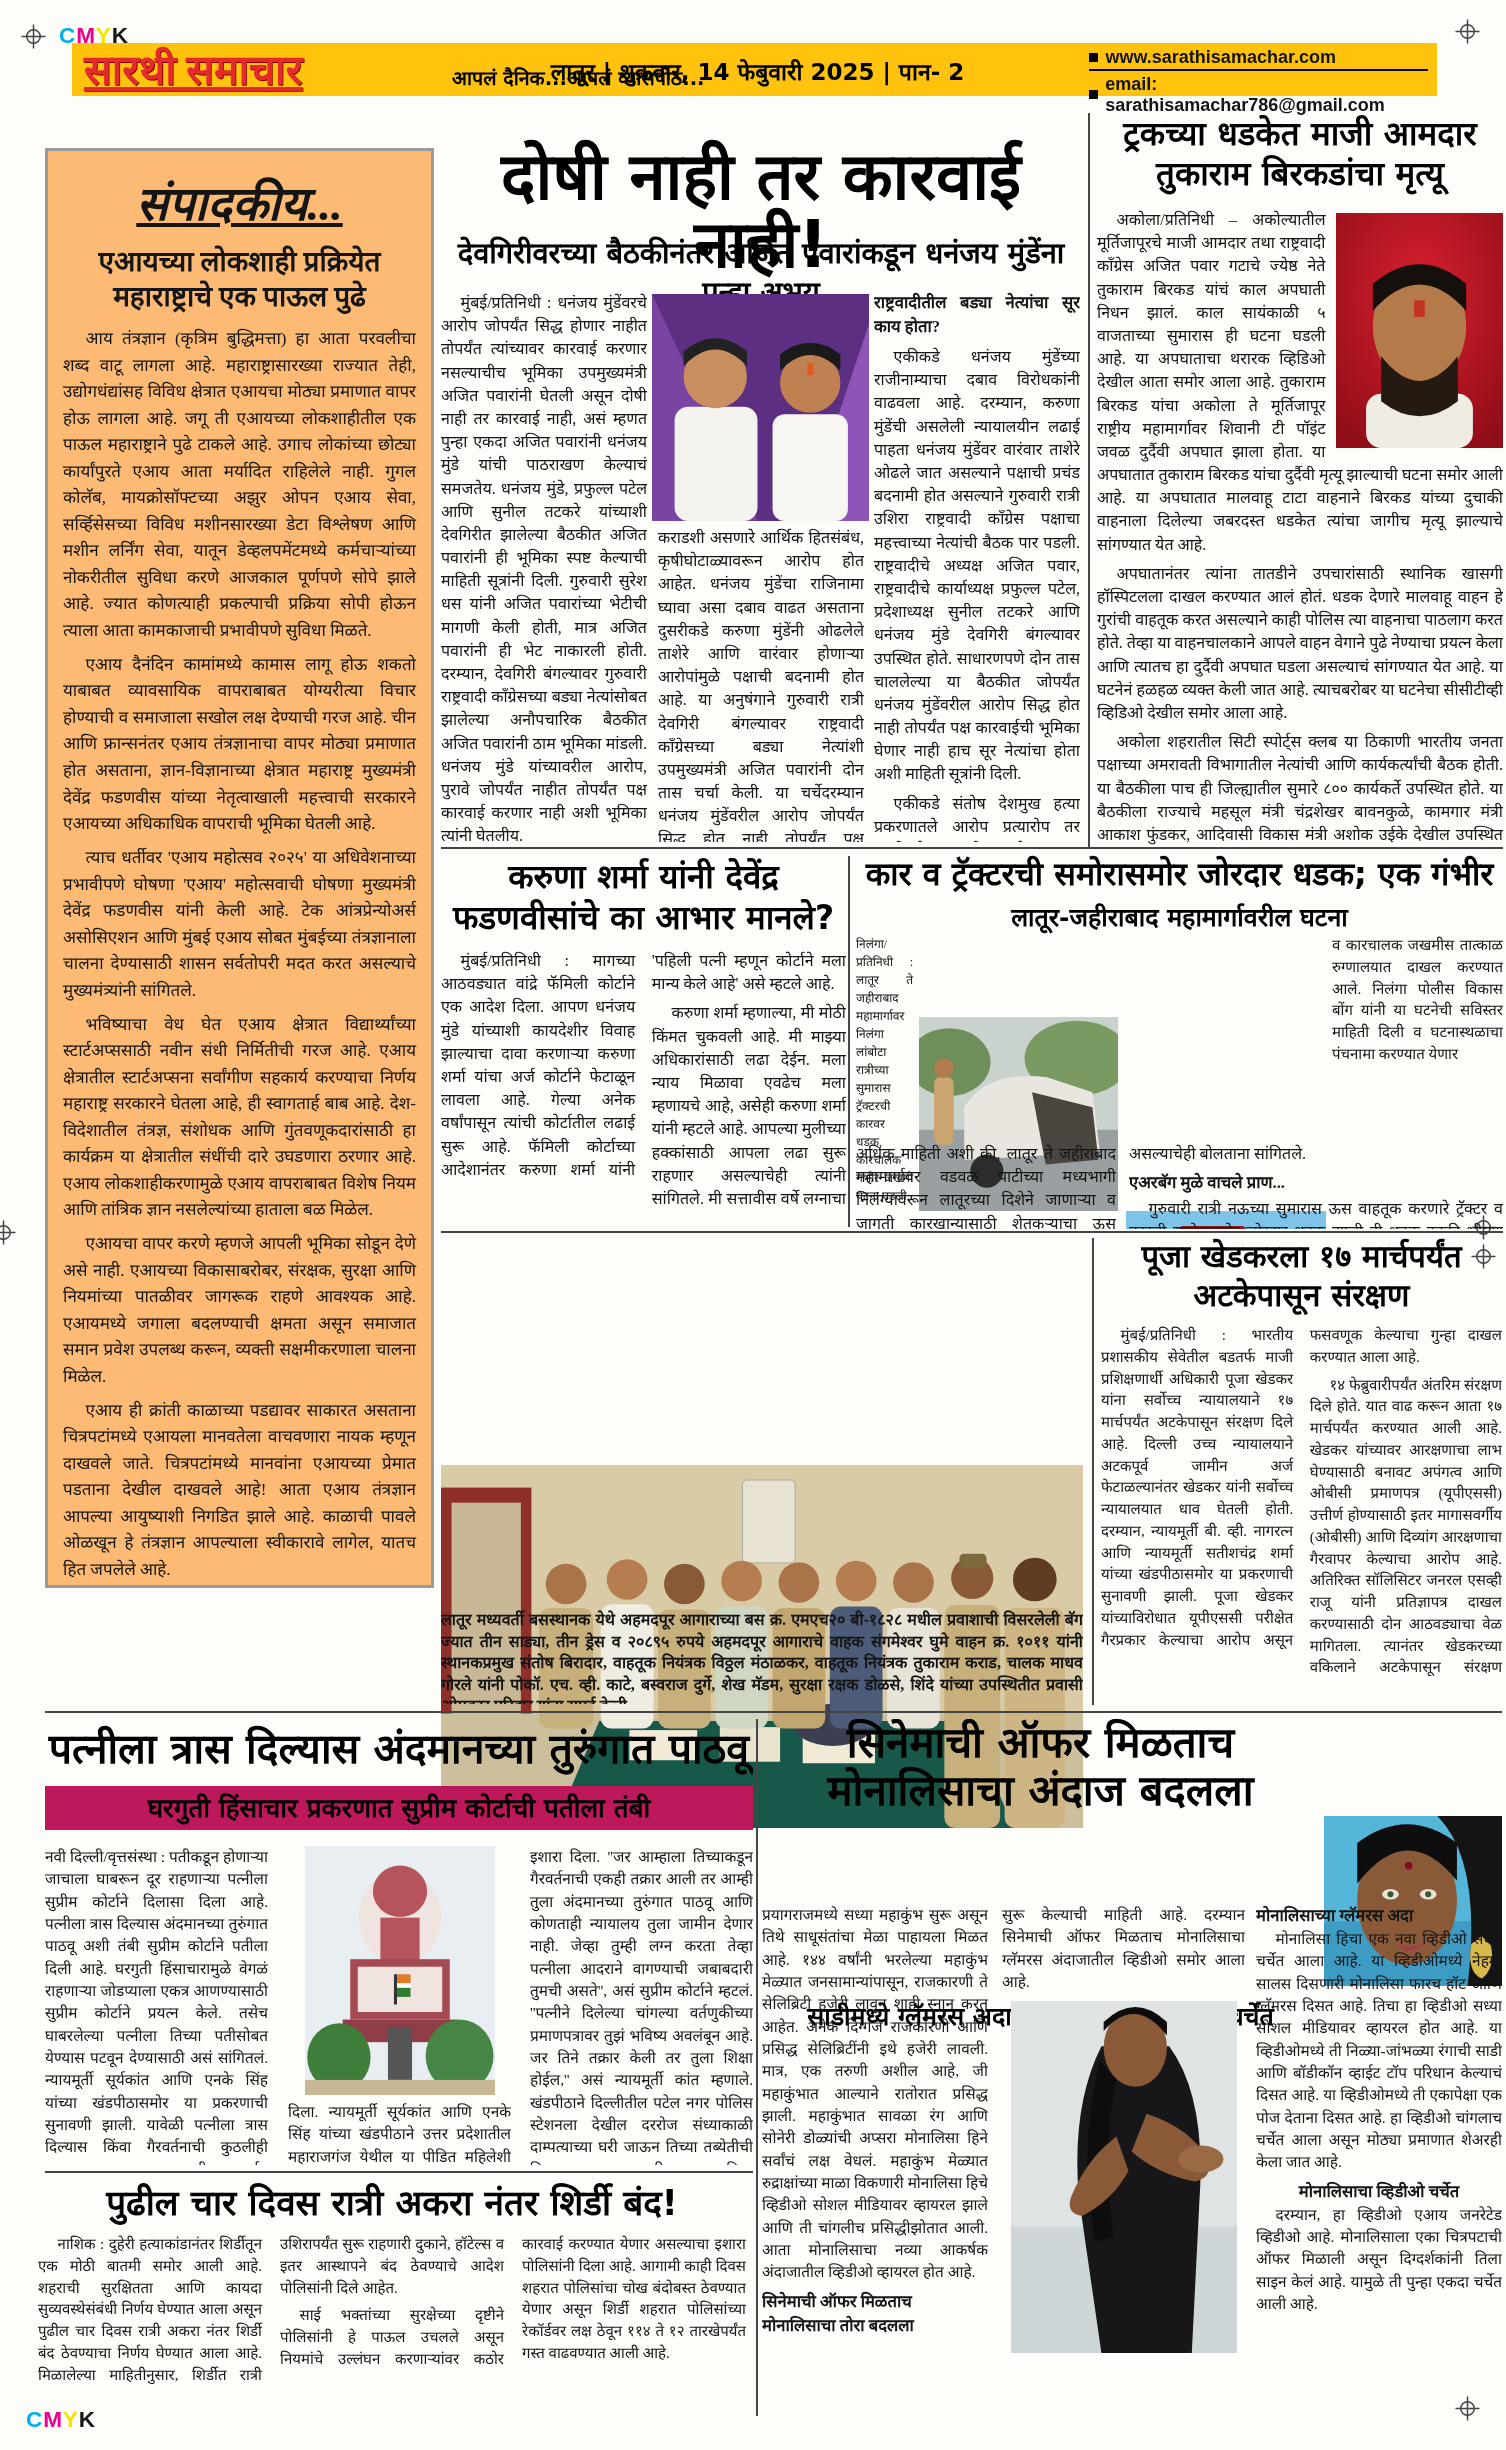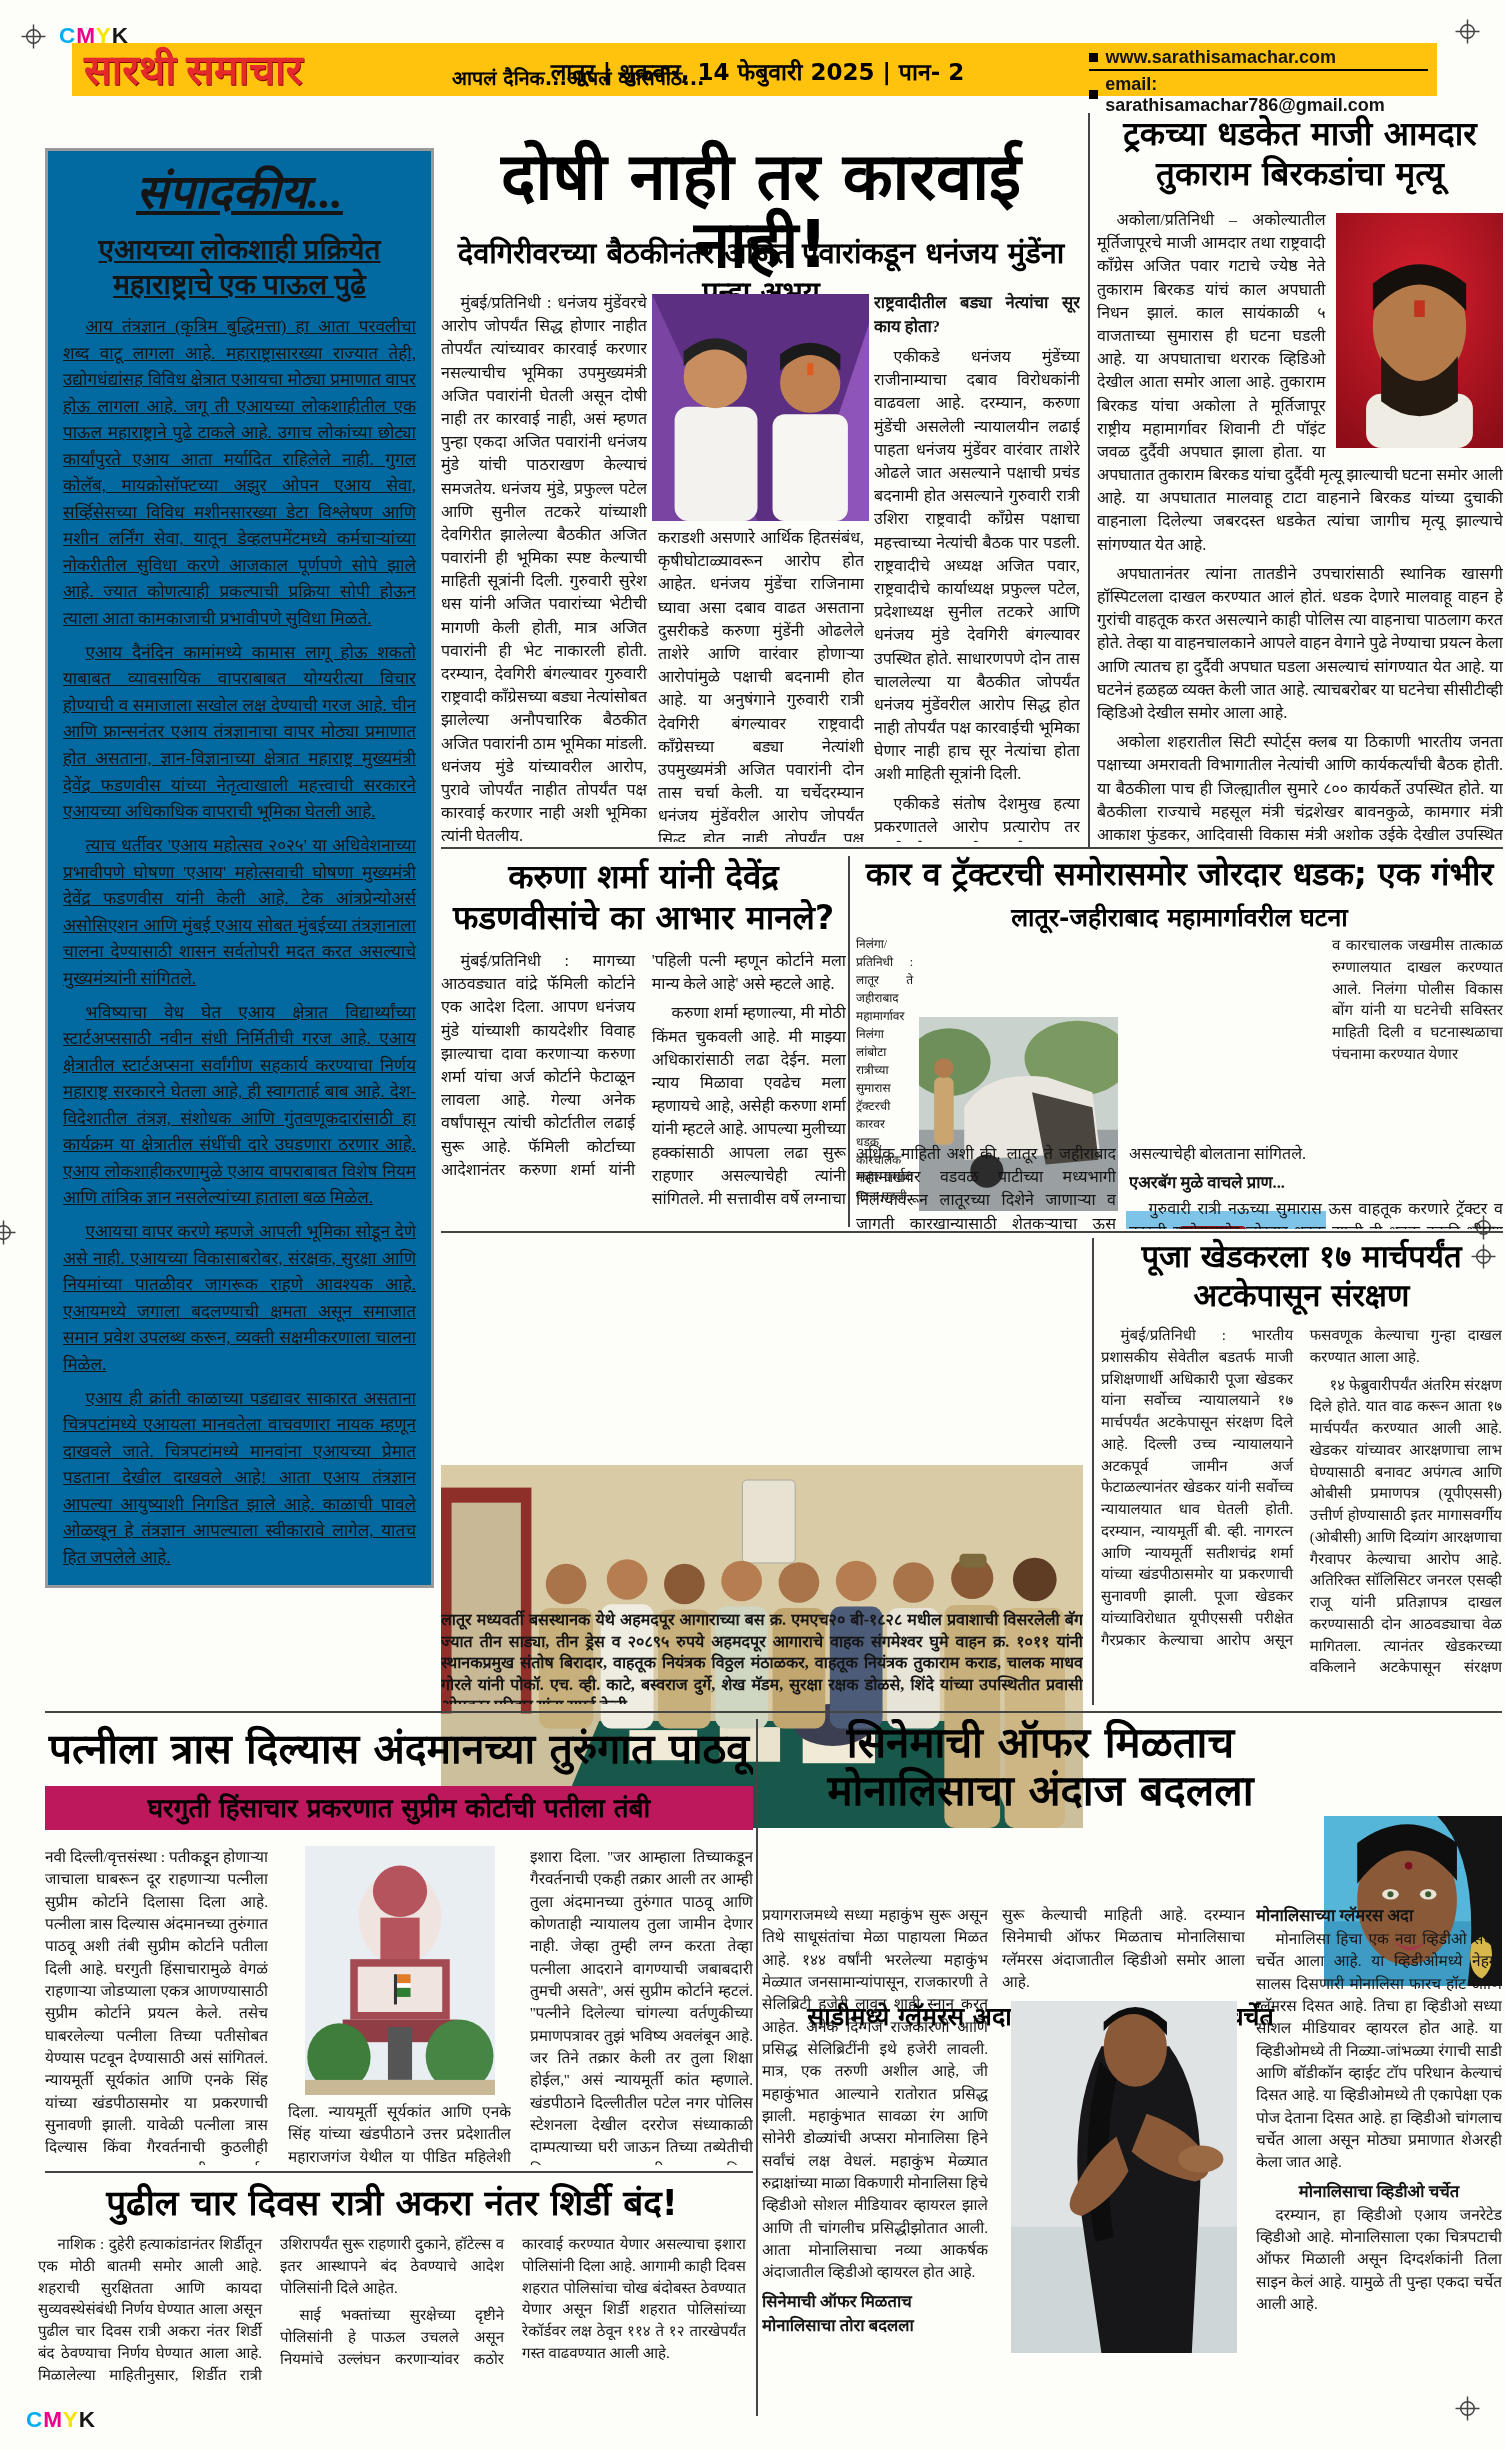--- a/index.html
+++ b/index.html
@@ -13,28 +13,28 @@
   .bodytxt p{margin:0 0 6px;text-indent:19.6px;}
   .boldlead{font-weight:bold;}
   .vrule{background:#444;width:1.5px;}
   .hrule{background:#444;height:1.5px;}
   .ph{position:relative;overflow:hidden;background:#bbb;}
   .ph svg{display:block;width:100%;height:100%;}
   .clip{overflow:hidden;}
   .preline{white-space:pre-line;}
   
   .band{background:#ffc20d;}
-  .mast-title{font-weight:bold;color:#e42a2a;text-shadow:0.8px 0.8px 0 #8a0000;}
+  .mast-title{font-weight:bold;color:#e42a2a;text-shadow:0.8px 0.8px 0 #8a0000;text-decoration:underline;}
   .webrow{display:flex;align-items:center;gap:7.5px;font-family:"Liberation Sans",sans-serif;font-weight:bold;font-size:18px;}
   .sq{width:9px;height:9px;background:#000;display:inline-block;}
   
   .cmyk{font-family:"Liberation Sans",sans-serif;font-weight:bold;font-size:22.6px;letter-spacing:0.8px;}
   .cmyk .c{color:#00aeef}.cmyk .m{color:#ec008c}.cmyk .y{color:#f5e400}.cmyk .k{color:#161616}
   
-  .edbox{border:3px solid #9a9a9a;box-sizing:border-box;padding:12px 15px;background:#0369a1;text-decoration:underline;}
+  .edbox{border:3px solid #9a9a9a;box-sizing:border-box;padding:24px 15px;background:#fdba74;}
   .edlabel{font-style:italic;font-weight:bold;text-decoration:underline;font-size:47px;line-height:1.25;}
   .edhead{font-size:28px;line-height:1.25;font-weight:bold;}
   .edbody{font-size:17px;line-height:1.56;}
   .edbody p{margin:0 0 7.5px;text-indent:22.6px;}
   .cols2{column-count:2;column-gap:16.6px;}
   .cols3{column-count:3;column-gap:18px;}
   .capt{font-weight:bold;font-size:16px;line-height:1.35;}
   .grayband{background:#be185d;}
   .crosshair{width:27px;height:27px;}
 </style>

